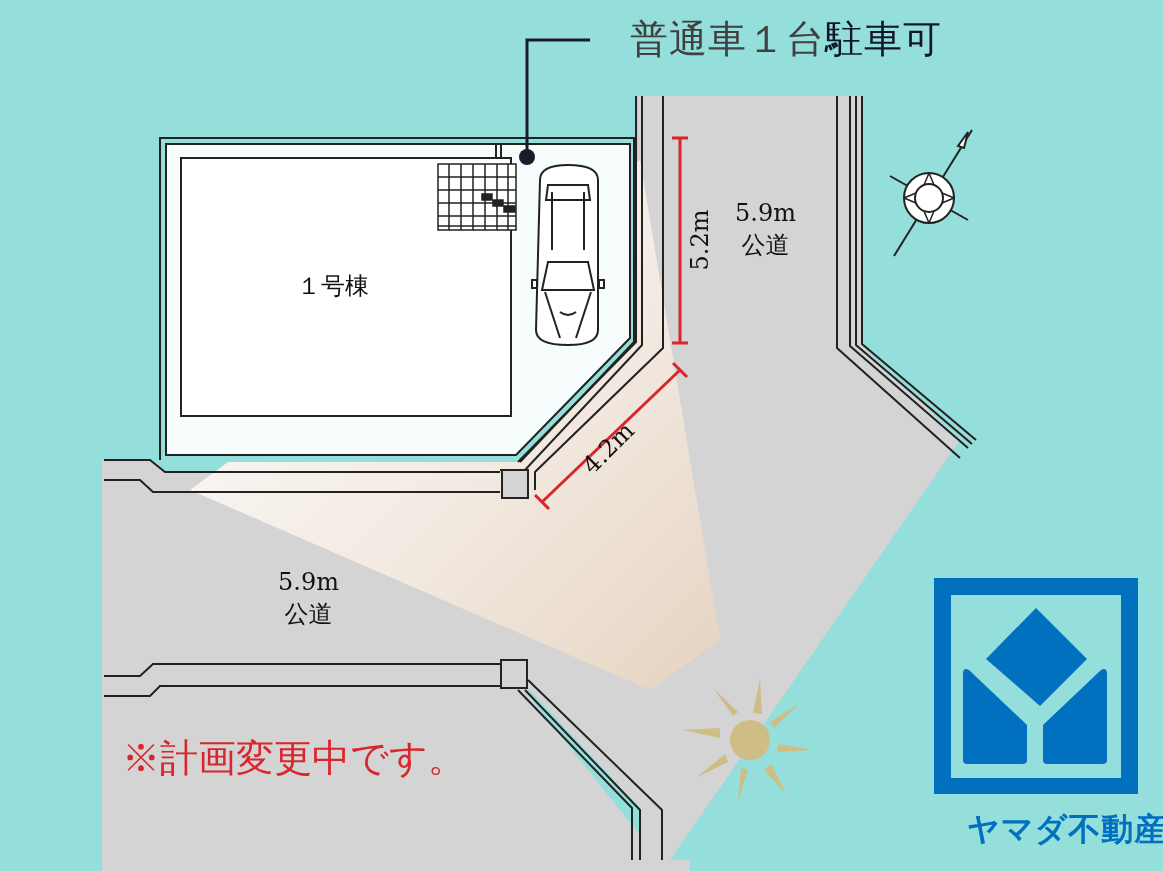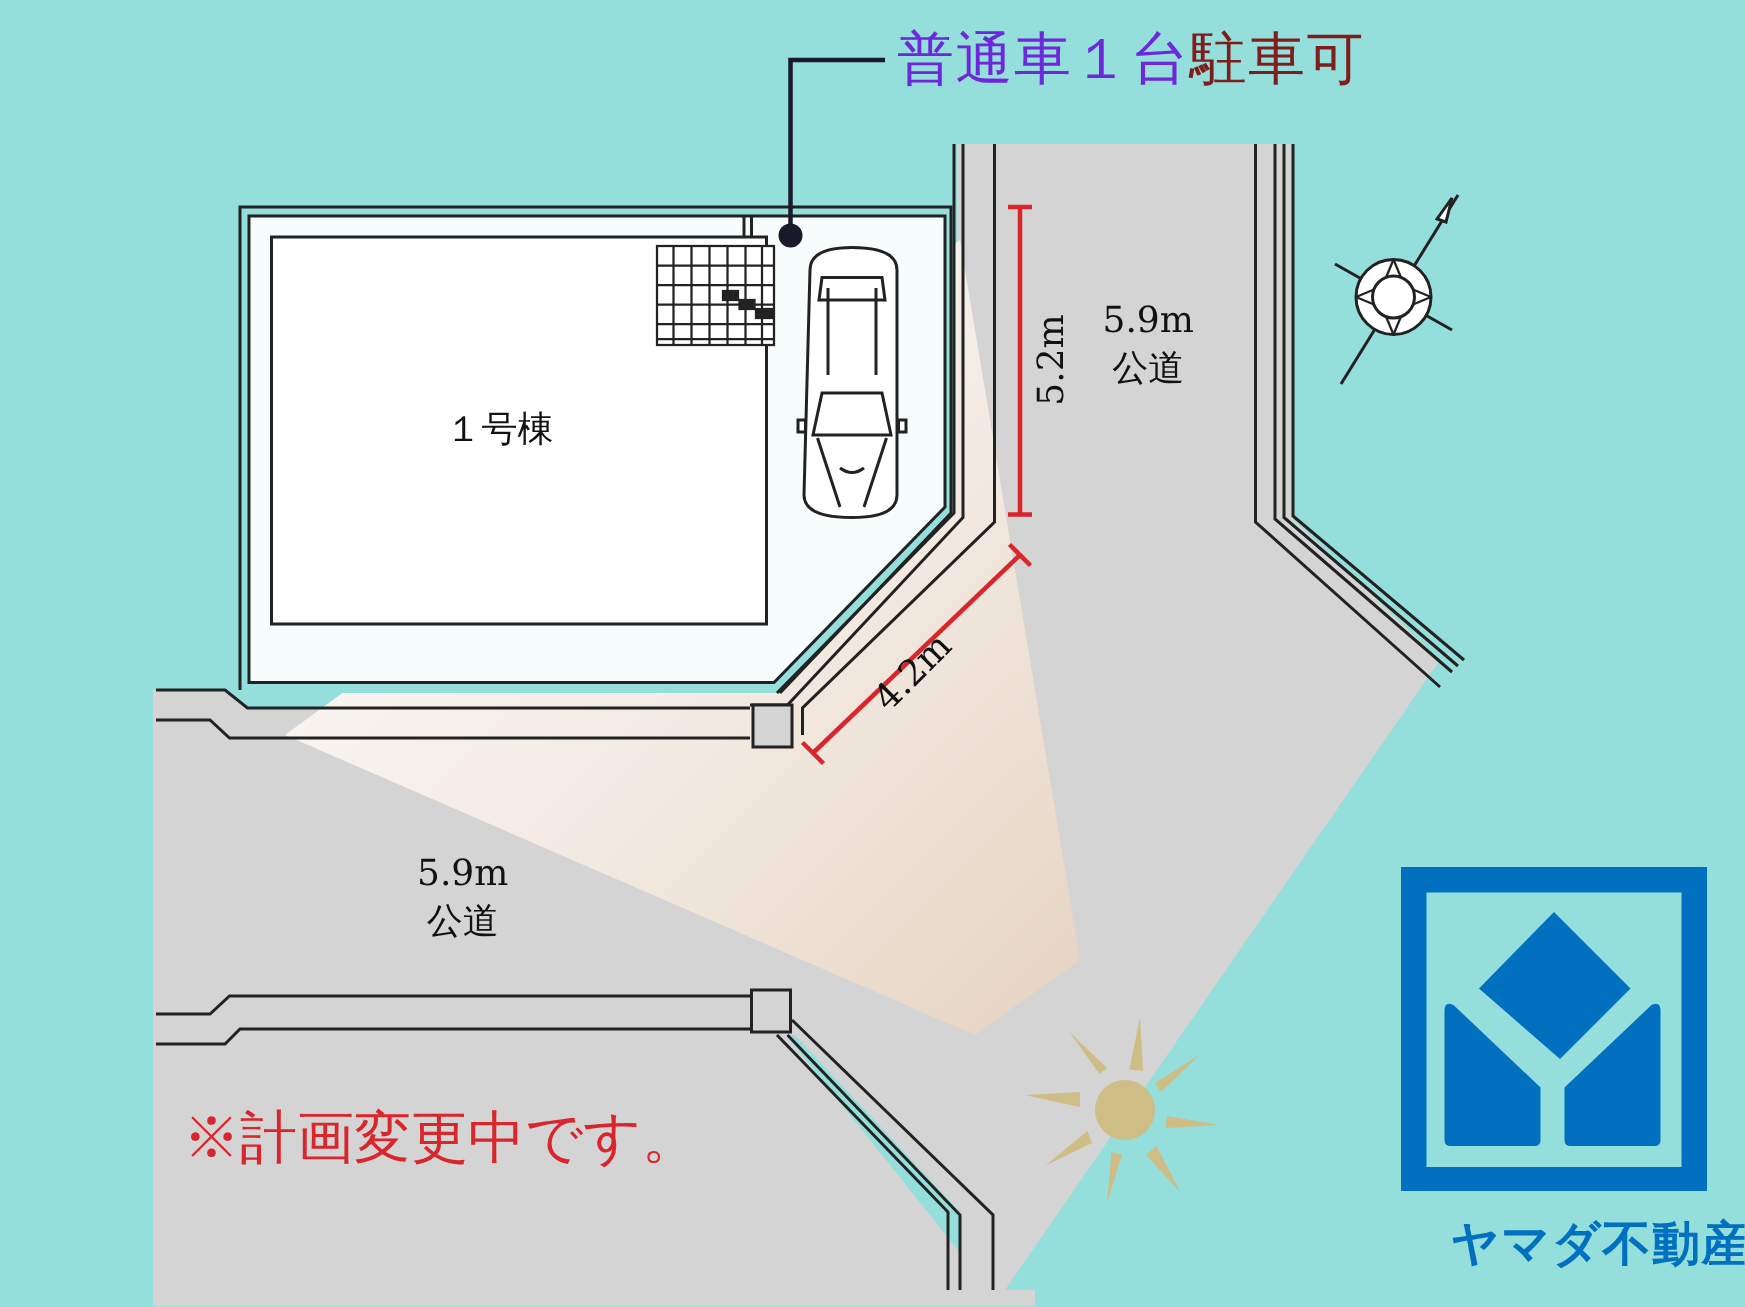--- a/index.html
+++ b/index.html
@@ -1,21 +1,21 @@
 <!DOCTYPE html>
 <html><head>
 <meta charset="utf-8">
 <style>
   html,body{margin:0;padding:0;}
   body{width:1163px;height:871px;background:#94dedb;position:relative;overflow:hidden;font-family:"DejaVu Serif","Liberation Serif",serif;}
   #map{position:absolute;left:0;top:0;width:1163px;height:871px;}
   .lbl{position:absolute;white-space:nowrap;color:#111;}
   .parking-title{left:598px;top:14px;font-size:38px;letter-spacing:1px;}
-  .parking-title .red{color:#6d28d9;}
-  .parking-title .blk{color:#7f1d1d;}
+  .parking-title .red{color:#404040;margin-left:32px;}
+  .parking-title .blk{color:#0f172a;}
   .bldg-label{left:297px;top:270px;font-size:24px;}
   .road-right{left:735px;top:197px;font-size:24px;text-align:center;line-height:32px;}
   .road-left{left:278px;top:566px;font-size:24px;text-align:center;line-height:32px;}
   .dim52{left:670px;top:226px;font-size:24px;transform:rotate(-90deg);transform-origin:center;}
   .dim42{left:578px;top:434px;font-size:24px;transform:rotate(-45deg);transform-origin:center;}
   .notice{left:122px;top:733px;font-size:38px;color:#d8262c;}
   .logo-text{left:967px;top:808px;font-size:32px;font-weight:bold;color:#0070bf;font-family:Liberation Mono, monospace;letter-spacing:1px;}
 </style>
 </head>
 <body>

